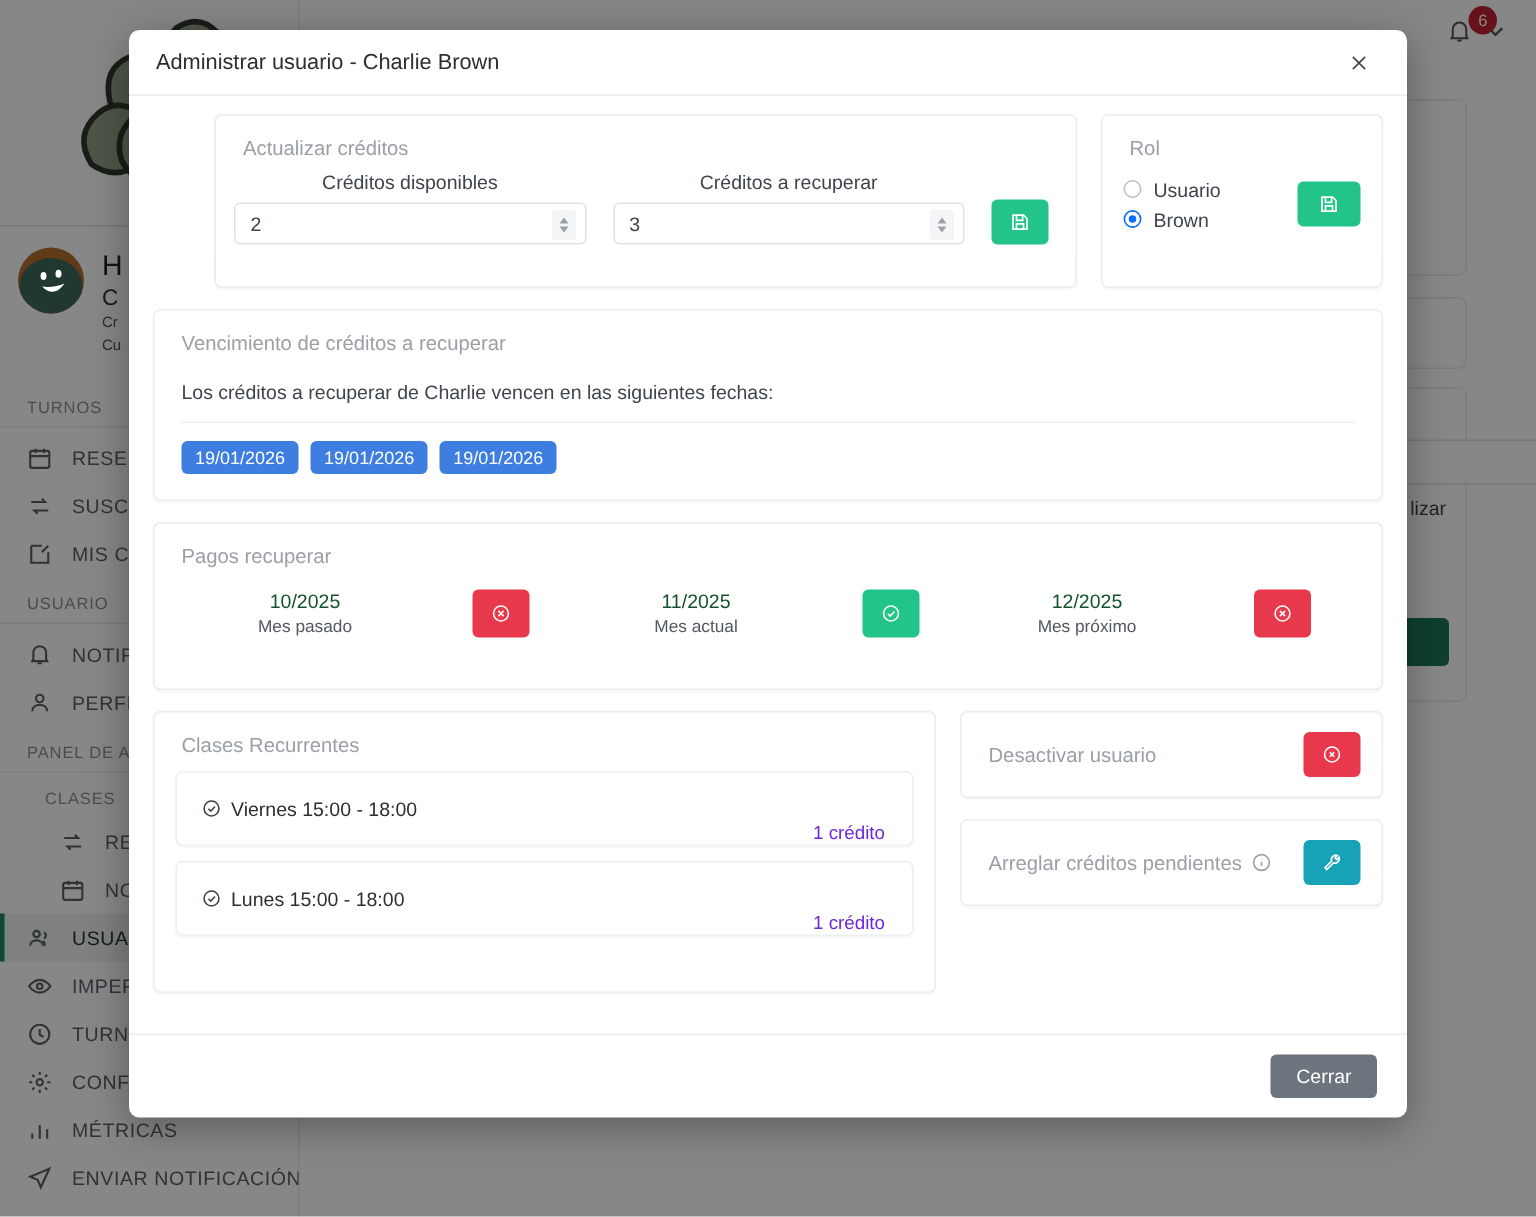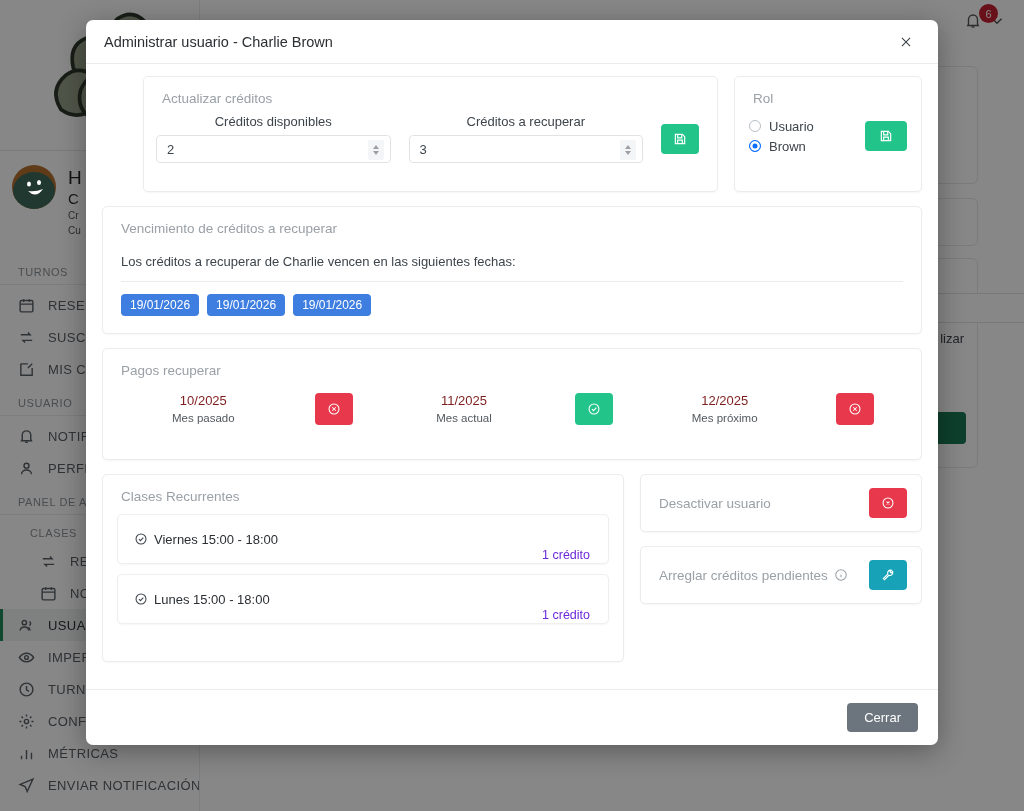--- a/index.html
+++ b/index.html
@@ -128,21 +128,21 @@
     box-shadow: 0 1px 2px rgba(0,0,0,.04);
   }
   .card-title {
     font-size: 13.5px; color: #9aa0a6; padding: 14px 18px 0 18px;
   }
   .row-top { display: flex; gap: 16px; padding-left: 41px; }
   .card-credits { flex: 1 1 auto; height: 116px; }
   .card-rol { width: 188px; height: 116px; }
 
   .credit-fields {
-    display: flex; align-items: center; gap: 18px; padding: 8px 18px 0 12px;
+    display: flex; align-items: flex-end; gap: 18px; padding: 8px 18px 0 12px;
   }
   .field { flex: 1 1 0; }
   .field-label {
     text-align: center; font-size: 13px; color: #3d444b; margin-bottom: 6px;
   }
   .num-input {
     position: relative; height: 28px; border: 1px solid #e0e3e6; border-radius: 4px;
     background: #fff; display: flex; align-items: center; padding: 0 10px;
     font-size: 13px; color: #3d444b;
   }
@@ -181,21 +181,21 @@
   .venc-hr { height: 1px; background: #e9ecef; margin: 12px 18px 0 18px; }
   .chips { display: flex; gap: 8px; padding: 12px 18px 0 18px; }
   .chip {
     background: #3d7ee0; color: #fff; font-size: 12px; border-radius: 4px; padding: 4px 9px;
     cursor: pointer;
   }
 
   .card-pagos { margin-top: 14px; height: 112px; }
   .pagos-row { display: flex; align-items: center; padding: 14px 18px 0 18px; }
   .pago-cell { flex: 1 1 0; text-align: center; }
-  .pago-month { font-size: 13px; color: #7f1d1d; line-height: 18px; }
+  .pago-month { font-size: 13px; color: #14532d; line-height: 18px; }
   .pago-sub { font-size: 11.5px; color: #52585e; line-height: 16px; }
   .pago-btn-wrap { flex: 0 0 auto; width: 96px; display: flex; justify-content: center; }
   .pago-btn { width: 38px; height: 32px; }
 
   .bottom-row { display: flex; gap: 16px; margin-top: 14px; }
   .card-clases { flex: 1 1 auto; height: 188px; }
   .right-col { width: 282px; display: flex; flex-direction: column; gap: 14px; }
   .card-action { height: 58px; display: flex; align-items: center; padding: 0 14px 0 18px; }
   .action-label { flex: 1 1 auto; font-size: 13.5px; color: #9aa0a6; display: flex; align-items: center; gap: 6px; }
   .info-ic { width: 14px; height: 14px; color: #9aa0a6; }

